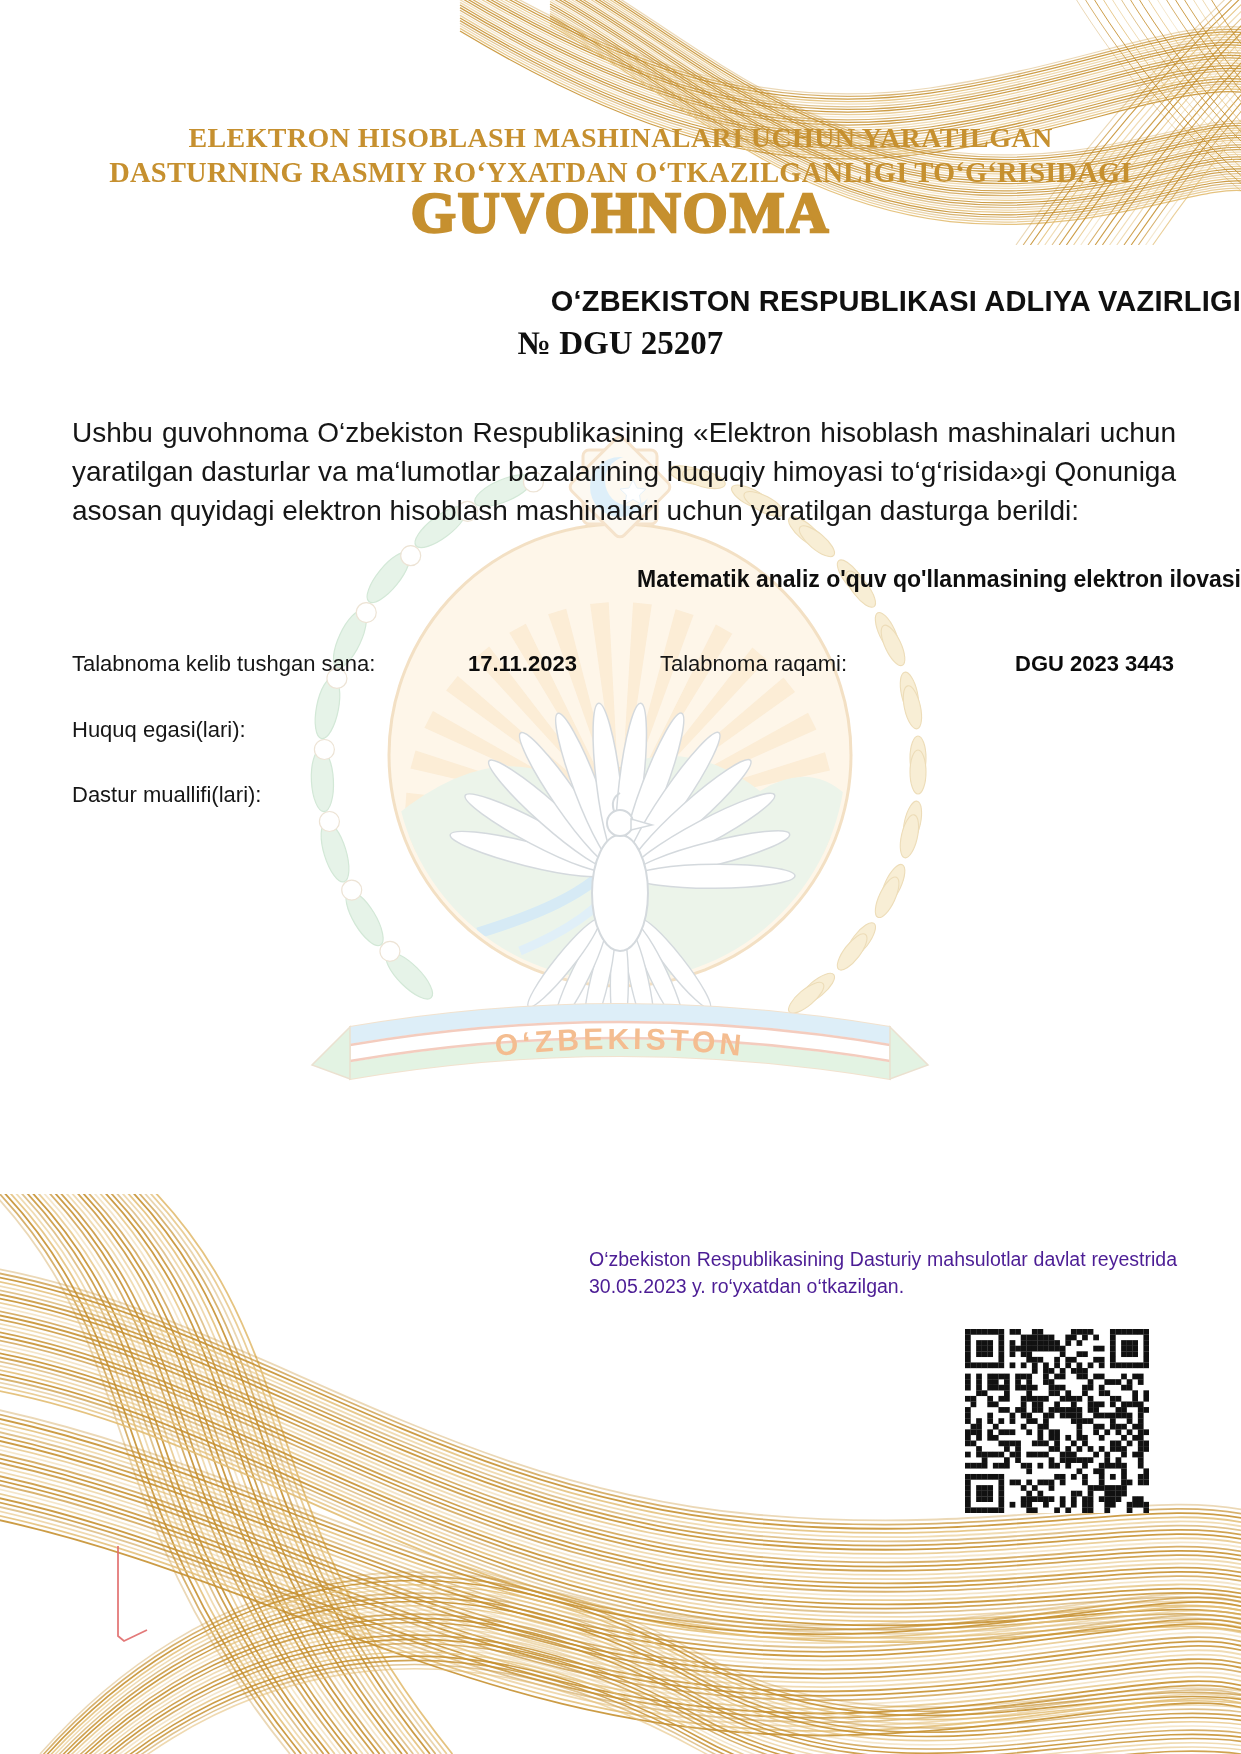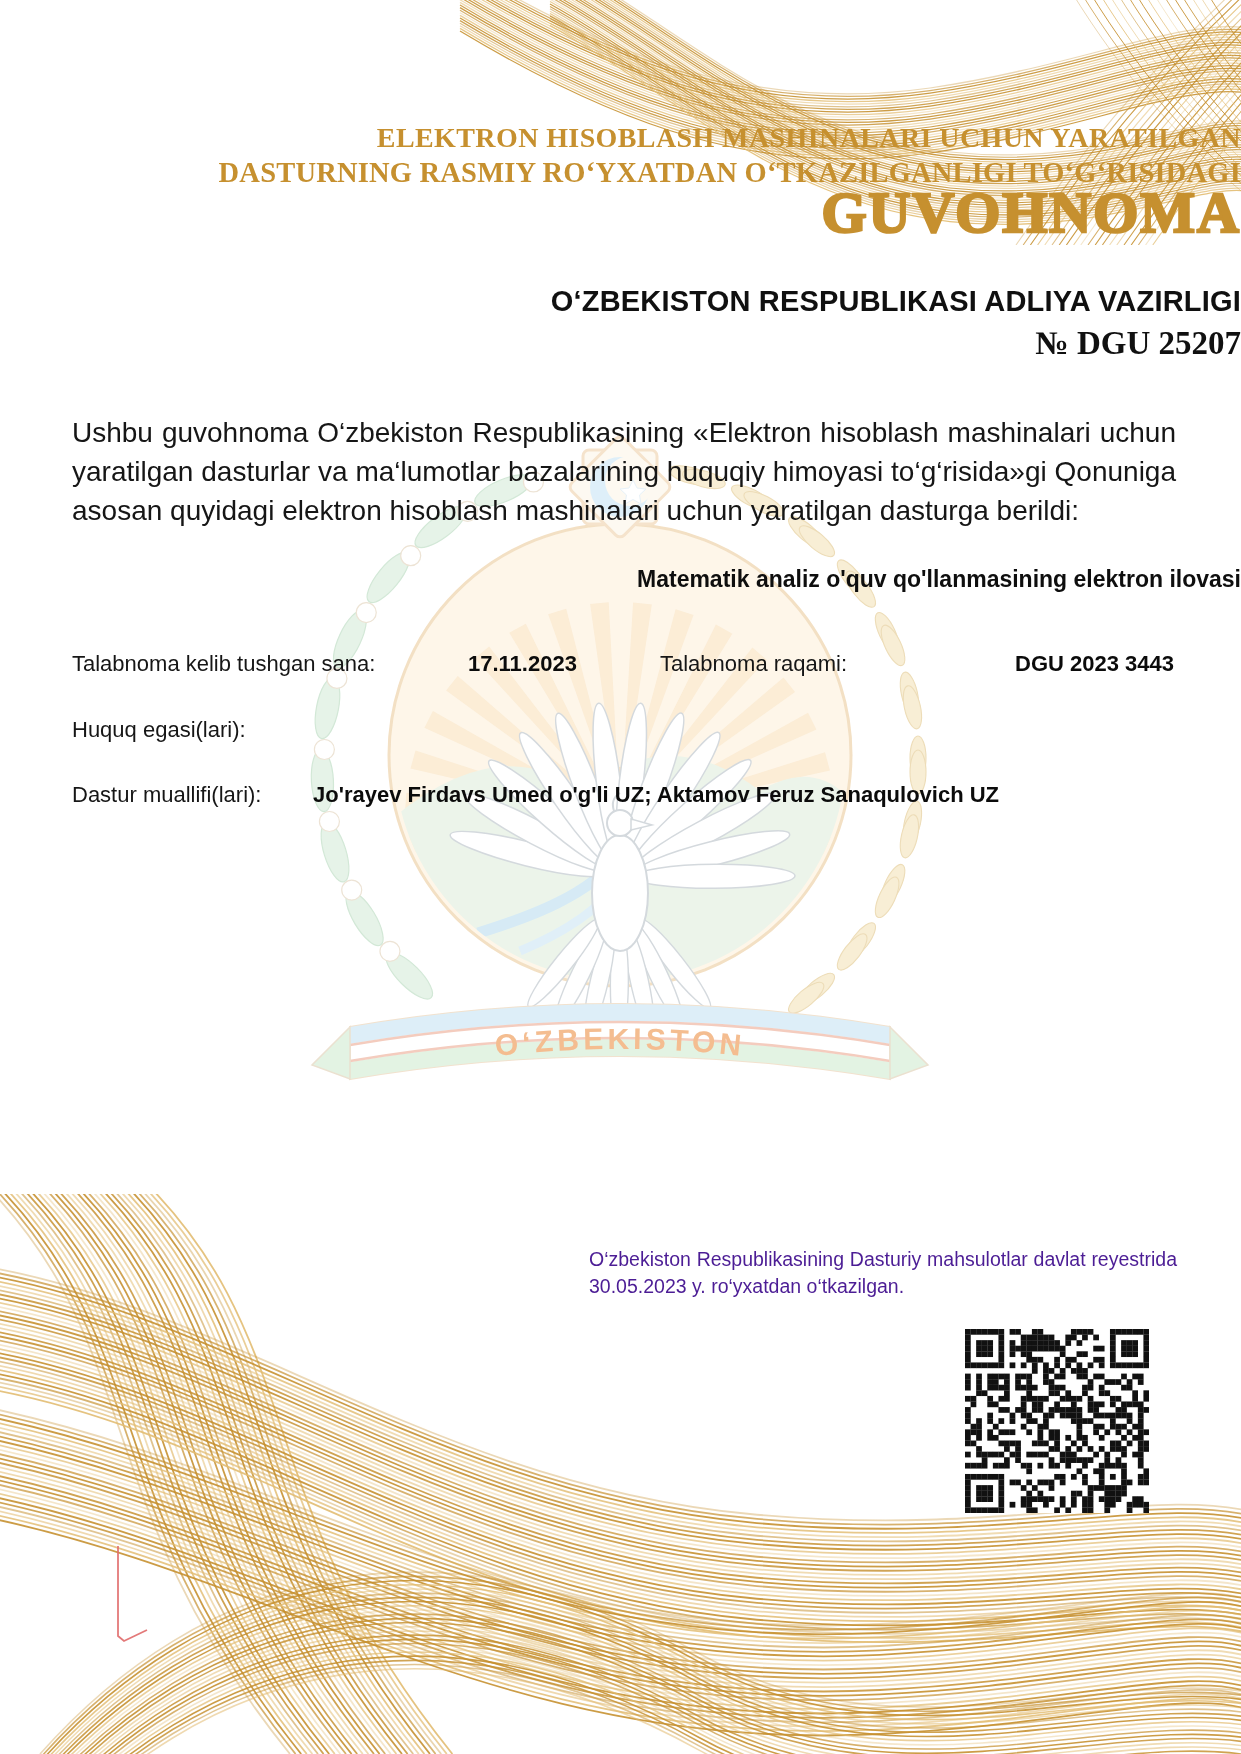--- a/index.html
+++ b/index.html
@@ -8,29 +8,29 @@
     position:relative;background:#ffffff;overflow:hidden;
     font-family:"Liberation Sans",sans-serif;color:#1b1b1b;
     -webkit-font-smoothing:antialiased;
   }
   .deco{position:absolute;pointer-events:none}
   #decoTop{top:0;left:0}
   #decoBottom{bottom:0;left:0}
   #watermark{position:absolute;left:200px;top:425px;width:840px;height:700px;opacity:.95;pointer-events:none}
   #redmark{position:absolute;left:103px;top:1540px;pointer-events:none}
 
-  .hline{position:absolute;left:0;right:0;text-align:right;
+  .hline{position:absolute;left:0;right:0;text-align:center;
     font-family:"Liberation Serif",serif;font-weight:bold;color:#C6902F;white-space:nowrap}
   #hline1{top:122px;font-size:28px;letter-spacing:.4px}
   #hline2{top:157px;font-size:28.5px;letter-spacing:.2px}
   #gTitle{top:183px;font-size:58px;line-height:1.05;letter-spacing:2px;
     -webkit-text-stroke:2.6px #C6902F}
   #ministry{position:absolute;left:0;right:0;top:285px;text-align:right;
     font-weight:bold;font-size:29px;color:#101010;letter-spacing:.2px;white-space:nowrap}
-  #certNo{position:absolute;left:0;right:0;top:325px;text-align:right;
+  #certNo{position:absolute;left:0;right:0;top:325px;text-align:center;
     font-family:"Liberation Serif",serif;font-weight:bold;font-size:33px;color:#101010}
 
   #intro{position:absolute;left:72px;width:1104px;top:413px;
     font-size:28px;line-height:1.4;text-align:justify;color:#161616}
   #progTitle{position:absolute;left:0;right:0;top:566px;text-align:right;
     font-weight:bold;font-size:23px;color:#0e0e0e}
 
   .frow{position:absolute;left:72px;right:67px;height:28px;font-size:22px;color:#161616}
   #row1{top:651px}
   #row2{top:717px}
@@ -439,21 +439,20 @@
   <span class="lbl l2" style="left:588px">Talabnoma raqami:</span>
   <span class="val v2">DGU 2023 3443</span>
 </div>
 
 <div id="row2" class="frow">
   <span class="lbl">Huquq egasi(lari):</span>
 </div>
 
 <div id="row3" class="frow">
   <span class="lbl">Dastur muallifi(lari):</span>
-  <span class="val">Jo'rayev Firdavs Umed o'g'li UZ; Aktamov Feruz Sanaqulovich UZ</span>
 </div>
 
 <div id="registry">O‘zbekiston Respublikasining Dasturiy mahsulotlar davlat reyestrida 30.05.2023 y. ro‘yxatdan o‘tkazilgan.</div>
 
 <svg id="qr" viewBox="0 0 184 184">
   <rect x="0" y="0" width="184" height="184" fill="#ffffff"></rect>
   <g id="qrmods" fill="#111111">
       <rect x="0.00" y="0.00" width="5.73" height="5.73"></rect>
       <rect x="5.58" y="0.00" width="5.73" height="5.73"></rect>
       <rect x="11.15" y="0.00" width="5.73" height="5.73"></rect>

